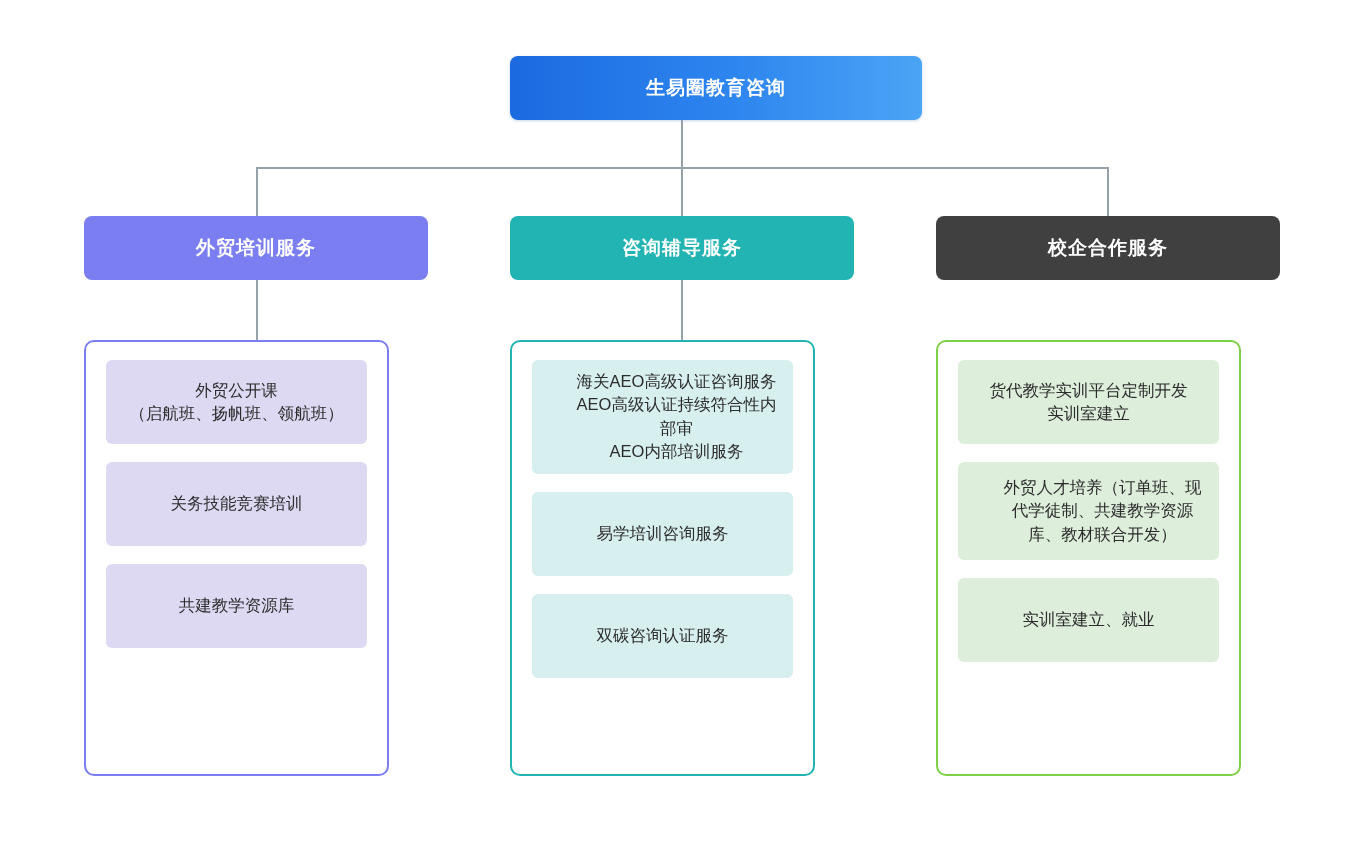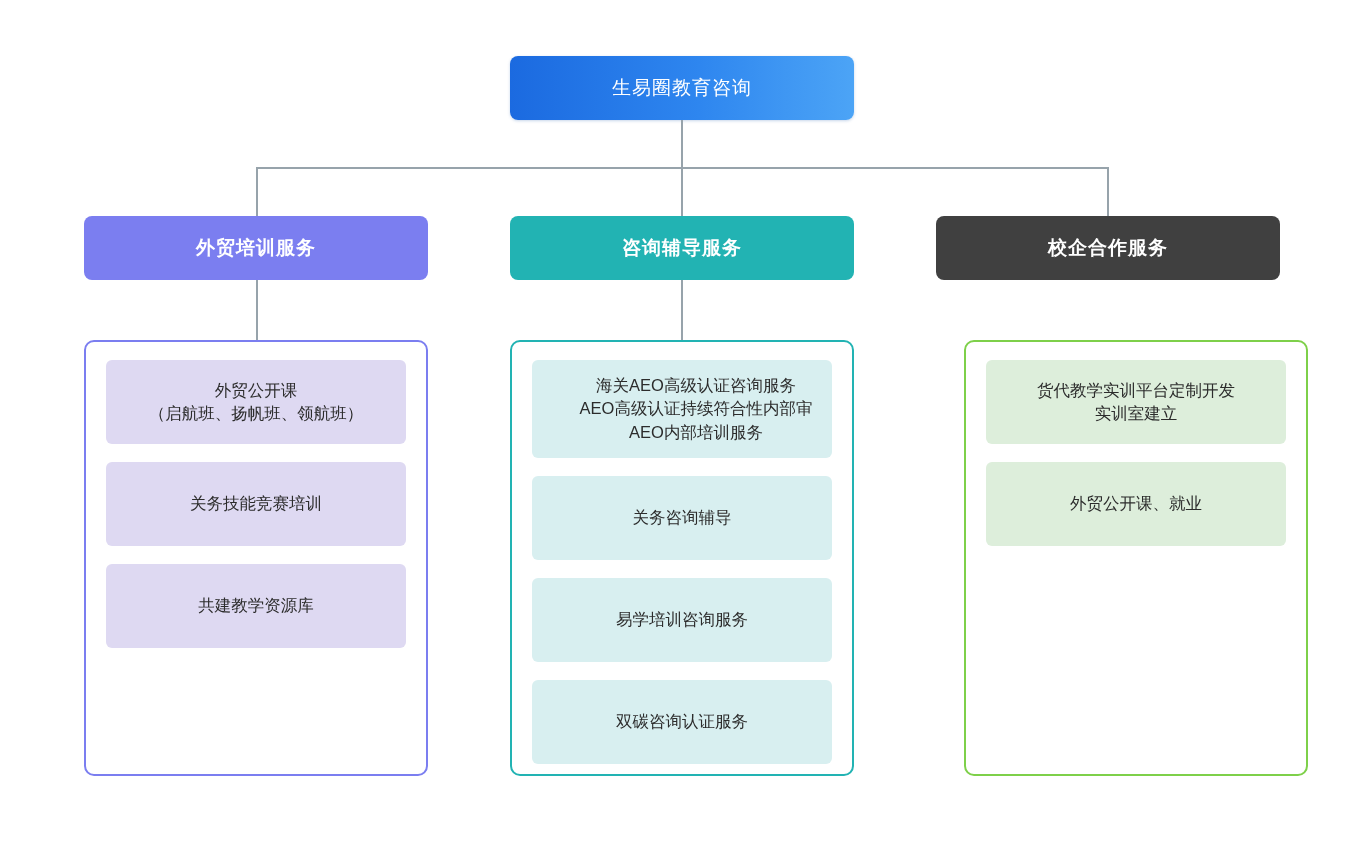--- a/index.html
+++ b/index.html
@@ -18,30 +18,30 @@
     position: relative;
     width: 1360px;
     height: 844px;
   }
 
   
   .root-node {
     position: absolute;
     left: 510px;
     top: 56px;
-    width: 344px;
+    width: 412px;
     height: 64px;
     border-radius: 8px;
     background: linear-gradient(90deg, #1b6ae0 0%, #2e86ef 55%, #4ca4f6 100%);
     color: #ffffff;
     display: flex;
     align-items: center;
     justify-content: center;
     font-size: 19px;
-    font-weight: normal;
+    font-weight: bold;
     letter-spacing: 1px;
     box-shadow: 0 1px 3px rgba(30, 90, 170, 0.25);
   }
 
   
   .conn {
     position: absolute;
     background: #97a3ab;
   }
   .conn-v { width: 1.5px; }
@@ -63,35 +63,35 @@
     letter-spacing: 1px;
   }
   .cat-header.c0 { left: 84px;  background: #7b7ef0; }
   .cat-header.c1 { left: 510px; background: #22b3b3; }
   .cat-header.c2 { left: 936px; background: #404040; }
 
   
   .col-box {
     position: absolute;
     top: 340px;
-    width: 344px;
+    width: 305px;
     height: 436px;
     box-sizing: border-box;
     border-radius: 10px;
     border: 2px solid #7b7ef0;
     background: #ffffff;
     padding: 18px 20px;
     display: flex;
     flex-direction: column;
     justify-content: flex-start;
     gap: 18px;
   }
   .col-box.c0 { left: 84px;  border-color: #7b7ef0; }
   .col-box.c1 { left: 510px; border-color: #22b3b3; }
-  .col-box.c2 { left: 936px; border-color: #7ed04a; margin-left: 28px; }
+  .col-box.c2 { left: 936px; border-color: #7ed04a; }
 
   
   .leaf {
     border-radius: 6px;
     display: flex;
     align-items: center;
     justify-content: center;
     text-align: center;
     color: #2c2c2c;
     font-size: 16.5px;
@@ -134,24 +134,24 @@
     <div class="leaf h2">外贸公开课
 （启航班、扬帆班、领航班）</div>
     <div class="leaf h2">关务技能竞赛培训</div>
     <div class="leaf h2">共建教学资源库</div>
   </div>
 
   <div class="col-box c1">
     <div class="leaf h3">海关AEO高级认证咨询服务
 AEO高级认证持续符合性内部审
 AEO内部培训服务</div>
-    <div class="leaf h2">关务咨询辅导</div>
     <div class="leaf h2">易学培训咨询服务</div>
     <div class="leaf h2">双碳咨询认证服务</div>
   </div>
 
   <div class="col-box c2">
     <div class="leaf h2">货代教学实训平台定制开发
 实训室建立</div>
-    <div class="leaf h2">外贸公开课、就业</div>
+    <div class="leaf h3">外贸人才培养（订单班、现代学徒制、共建教学资源库、教材联合开发）</div>
+    <div class="leaf h2">实训室建立、就业</div>
   </div>
 
 </div>
 
 </body></html>

